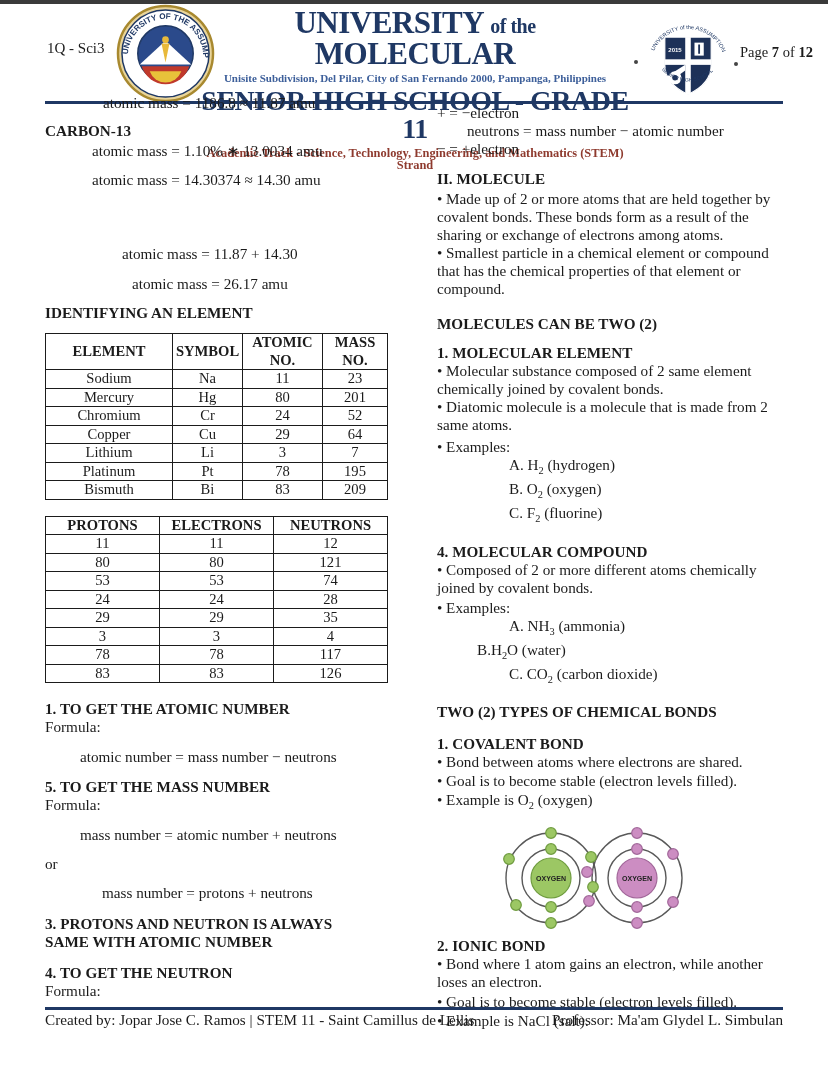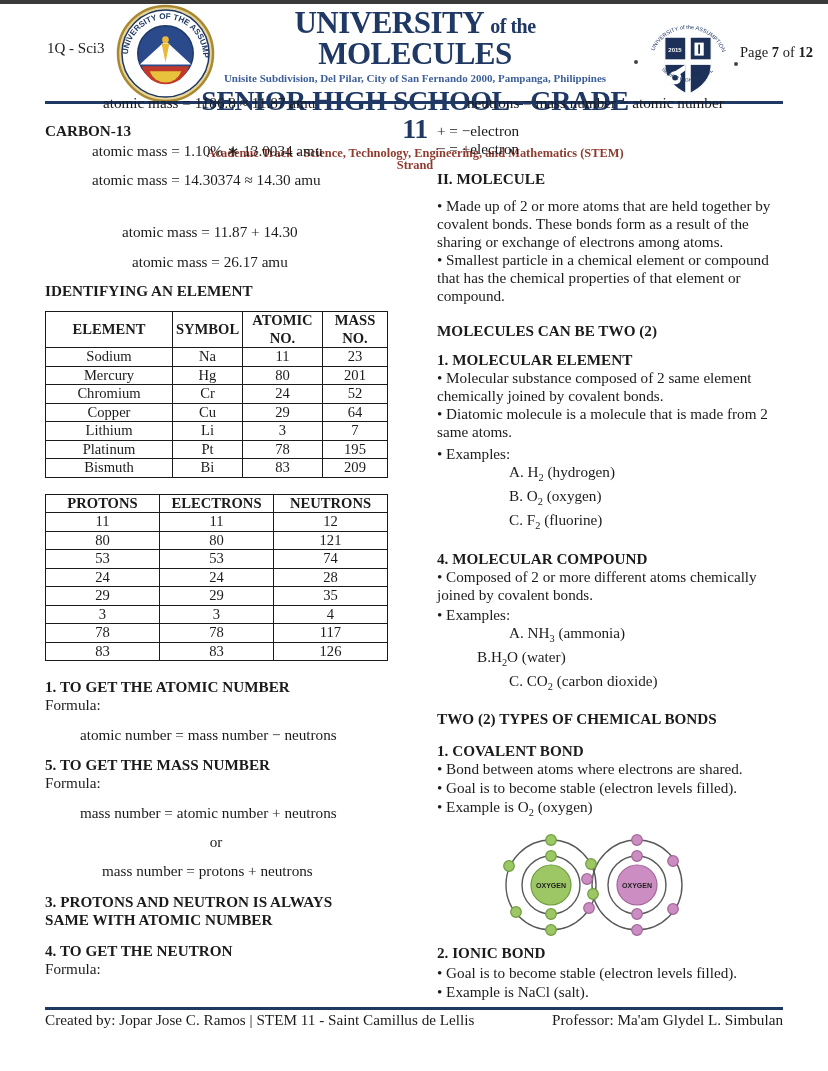--- a/index.html
+++ b/index.html
@@ -25,21 +25,21 @@
   .dot-l{left:634px;top:60px;} .dot-r{left:734px;top:62px;}
   .page-indicator{position:absolute;left:740px;top:44px;font-size:14.5px;}
   .rule{position:absolute;left:45px;width:738px;height:3px;background:var(--navy);}
   .rule-top{top:101px;} .rule-bottom{top:1007px;}
   
   .col{position:absolute;top:94px;font-size:15.2px;line-height:18px;}
   .col-left{left:45px;width:356px;}
   .col-right{left:437px;width:346px;}
   .col p{margin:0;}
   b,.bold{font-weight:bold;}
-  .center342{width:342px;text-align:center;}
+  .center342{width:342px;}
   
   table.data-table{border-collapse:collapse;width:342px;table-layout:fixed;}
   table.data-table th, table.data-table td{
     border:1px solid #1b1b1b;text-align:center;padding:0;
     font-size:14.6px;line-height:17.5px;height:17.5px;overflow:hidden;}
   table.data-table th{font-weight:bold;}
   
   .ring{fill:none;stroke:#595959;stroke-width:1.4;}
   .e-green{fill:var(--diagram-green);stroke:var(--diagram-green-border);stroke-width:1.2;}
   .e-pink{fill:var(--diagram-pink);stroke:var(--diagram-pink-border);stroke-width:1.2;}
@@ -74,21 +74,21 @@
       <circle cx="50" cy="36" r="3.4" fill="#e8b93a"></circle>
       <path d="M26,63 A 25,25 0 0 0 74,63 Z" fill="#c0392b"></path>
       <path d="M34,68 A 17,17 0 0 0 66,68 Z" fill="#e8c23a"></path>
     </svg>
   </span>
 
   <div class="head-center">
     <div class="uni-title">
       <span>UNIVERSITY</span>
       <span class="small">of the</span>
-      <span>MOLECULES</span>
+      <span>MOLECULAR</span>
     </div>
     <div class="addr">Unisite Subdivision, Del Pilar, City of San Fernando 2000, Pampanga, Philippines</div>
     <div class="school">SENIOR HIGH SCHOOL - GRADE 11</div>
     <div class="track">Academic Track - Science, Technology, Engineering, and Mathematics (STEM) Strand</div>
   </div>
 
   <span class="seal-right">
     <svg width="84" height="88" viewBox="0 0 90 95">
       <path id="arcTop" d="M 8,42 A 40,40 0 0 1 82,42" fill="none"></path>
       <text font-size="6" fill="#1f3864" font-family="Liberation Sans, sans-serif">
@@ -119,21 +119,21 @@
     <b>12</b>
   </div>
 
   <div class="rule rule-top"></div>
 
   <div class="col col-left">
     <p style="margin-left:58px">atomic mass = 1186.8 ≈ 11.87 amu</p>
     <p class="bold" style="margin-top:10px">CARBON-13</p>
     <p style="margin-left:47px;margin-top:2px">atomic mass = 1.10% ∗ 13.0034 amu</p>
     <p style="margin-left:47px;margin-top:11px">atomic mass = 14.30374 ≈ 14.30 amu</p>
-    <p style="margin-left:77px;margin-top:34px">atomic mass = 11.87 + 14.30</p>
+    <p style="margin-left:77px;margin-top:56px">atomic mass = 11.87 + 14.30</p>
     <p style="margin-left:87px;margin-top:12px">atomic mass = 26.17 amu</p>
     <p class="bold" style="margin-top:11px">IDENTIFYING AN ELEMENT</p>
 
     <table class="data-table" style="margin-top:11px">
       <colgroup>
           <col style="width:127px">
           <col style="width:70px">
           <col style="width:80px">
           <col style="width:65px">
         </colgroup>
@@ -257,26 +257,26 @@
     <p style="margin-left:35px;margin-top:12px">mass number = atomic number + neutrons</p>
     <p class="center342" style="margin-top:11px">or</p>
     <p style="margin-left:57px;margin-top:11px">mass number = protons + neutrons</p>
 
     <p class="bold" style="margin-top:13px;width:330px">3. PROTONS AND NEUTRON IS ALWAYS SAME WITH ATOMIC NUMBER</p>
     <p class="bold" style="margin-top:13px">4. TO GET THE NEUTRON</p>
     <p>Formula:</p>
   </div>
 
   <div class="col col-right">
+    <p style="margin-top:10px">+ =  −electron</p>
     <p style="margin-left:30px">neutrons = mass number − atomic number</p>
-    <p style="margin-top:10px">+ =  −electron</p>
     <p>− =  +electron</p>
 
     <p class="bold" style="margin-top:12px">II. MOLECULE</p>
-    <p style="margin-top:9px">• Made up of 2 or more atoms that are held together by covalent bonds. These bonds form as a result of the sharing or exchange of electrons among atoms.</p>
+    <p style="margin-top:2px">• Made up of 2 or more atoms that are held together by covalent bonds. These bonds form as a result of the sharing or exchange of electrons among atoms.</p>
     <p>• Smallest particle in a chemical element or compound that has the chemical properties of that element or compound.</p>
 
     <p class="bold" style="margin-top:17px">MOLECULES CAN BE TWO (2)</p>
 
     <p class="bold" style="margin-top:11px">1. MOLECULAR ELEMENT</p>
     <p>• Molecular substance composed of 2 same element chemically joined by covalent bonds.</p>
     <p>• Diatomic molecule is a molecule that is made from 2 same atoms.</p>
     <p style="margin-top:4px">• Examples:</p>
     <p style="margin-left:72px">
       <span>A. H</span><sub>2</sub><span> (hydrogen)</span></p>
@@ -327,20 +327,21 @@
       <circle class="e-pink" cx="156" cy="30" r="5.3"></circle>
         <circle class="e-pink" cx="156" cy="88" r="5.3"></circle>
 
       <circle class="e-green" cx="110" cy="38" r="5.3"></circle>
         <circle class="e-pink" cx="106" cy="53" r="5.3"></circle>
       <circle class="e-green" cx="112" cy="68" r="5.3"></circle>
         <circle class="e-pink" cx="108" cy="82" r="5.3"></circle>
     </svg>
 
     <p class="bold">2. IONIC BOND</p>
+    <p>• Bond where 1 atom gains an electron, while another loses an electron.</p>
     <p style="margin-top:2px">• Goal is to become stable (electron levels filled).</p>
     <p style="margin-top:1px">• Example is NaCl (salt).</p>
   </div>
 
   <div class="rule rule-bottom"></div>
   <div class="footer-row">
     <span>Created by: Jopar Jose C. Ramos | STEM 11 - Saint Camillus de Lellis</span>
     <span>Professor: Ma'am Glydel L. Simbulan</span>
   </div>
 </div>

